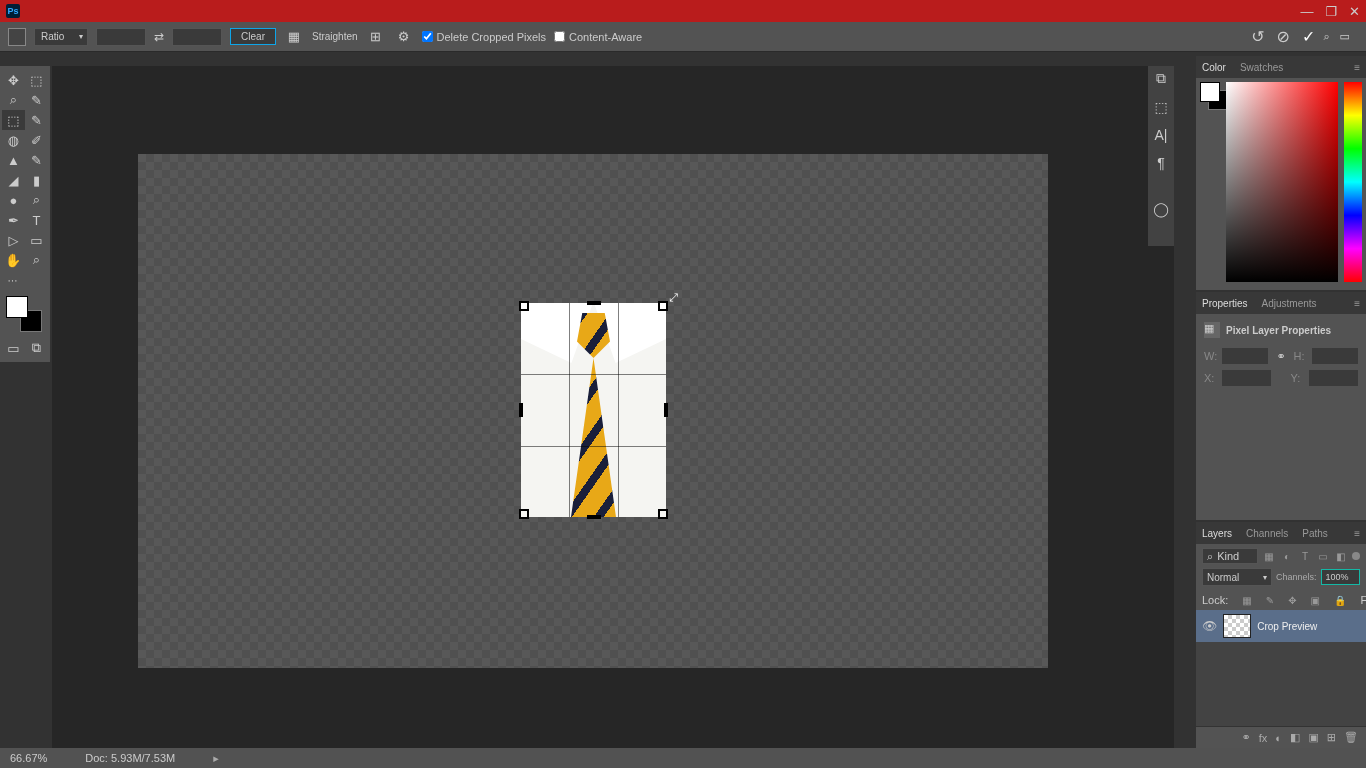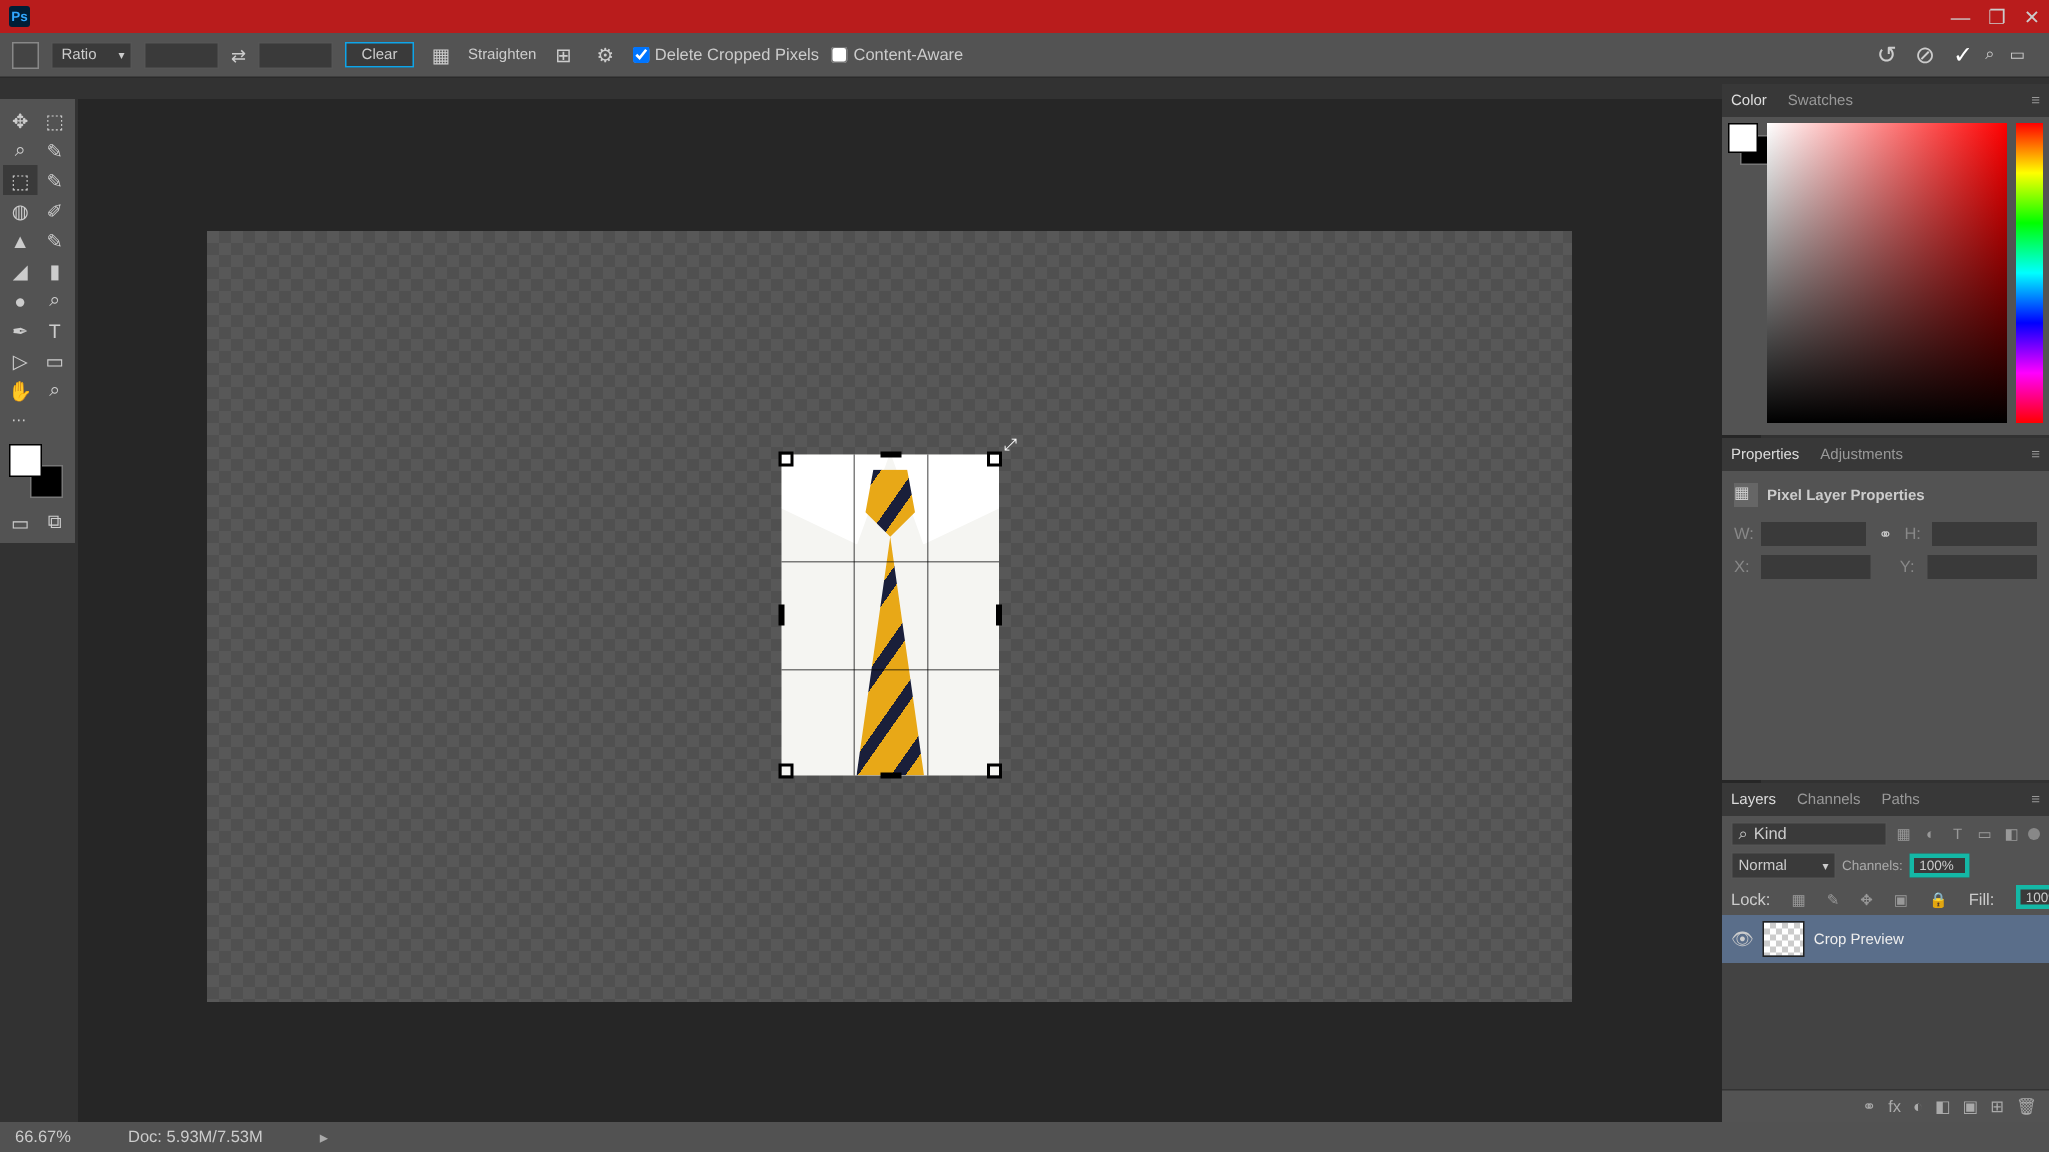--- a/index.html
+++ b/index.html
@@ -57,21 +57,21 @@
 .h-b{bottom:-2px;left:50%;margin-left:-7px}
 .h-l{left:-2px;top:50%;margin-top:-7px}
 .h-r{right:-2px;top:50%;margin-top:-7px}
 .h-tl{top:-2px;left:-2px;border-right:none;border-bottom:none}
 .h-tr{top:-2px;right:-2px;border-left:none;border-bottom:none}
 .h-bl{bottom:-2px;left:-2px;border-right:none;border-top:none}
 .h-br{bottom:-2px;right:-2px;border-left:none;border-top:none}
 .crop-cursor{position:absolute;right:-12px;top:-12px;font-size:11px;color:#fff}
 .dock-strip{position:absolute;right:192px;top:14px;width:26px;background:#424242;height:180px;padding-top:4px;display:flex;flex-direction:column;align-items:center;gap:12px}
 .dock-strip span{font-size:14px;color:#ccc}
-.right-panels{position:absolute;right:0;top:4px;width:218px;bottom:0;display:flex;flex-direction:column;gap:2px}
+.right-panels{position:absolute;right:0;top:4px;width:170px;bottom:0;display:flex;flex-direction:column;gap:2px}
 .panel{background:#535353;display:flex;flex-direction:column}
 .panel-tabs{height:22px;background:#383838;display:flex;align-items:center;padding:0 6px;gap:14px}
 .panel-tabs span{font-size:10px;color:#999}
 .panel-tabs span.active{color:#ddd}
 .panel-menu{margin-left:auto;font-size:10px}
 .color-panel{height:234px}
 .color-body{flex:1;position:relative;background:#535353;padding:6px}
 .color-preview{position:absolute;left:4px;top:4px;width:28px;height:28px}
 .color-preview .fg{width:20px;height:20px;background:#fff;border:1px solid #000;position:absolute;top:0;left:0;z-index:2}
 .color-preview .bg{width:20px;height:20px;background:#000;border:1px solid #777;position:absolute;bottom:0;right:0}
@@ -86,21 +86,21 @@
 .layers-panel{flex:1;min-height:200px}
 .layers-controls{padding:4px 6px;display:flex;flex-direction:column;gap:4px}
 .lc-row{display:flex;align-items:center;gap:4px}
 .lc-search{flex:1;height:16px;background:#3a3a3a;border:1px solid #555;padding:0 4px;font-size:9px;color:#888;display:flex;align-items:center}
 .lc-filter-icons{display:flex;gap:4px}
 .lc-filter-icons span{width:14px;height:14px;display:flex;align-items:center;justify-content:center;font-size:10px;color:#999}
 .lc-dot{width:8px;height:8px;border-radius:50%;background:#888}
 .lc-dd{height:18px;background:#3a3a3a;border:1px solid #555;padding:0 4px;font-size:10px;display:flex;align-items:center;min-width:70px;position:relative}
 .lc-dd::after{content:"▾";position:absolute;right:4px;font-size:8px}
 .lc-label{font-size:9px;color:#aaa}
-.lc-pct{width:40px;height:16px;background:#3a3a3a;border:3px solid #14b8a6;font-size:9px;padding:0 4px;display:flex;align-items:center}
+.lc-pct{width:40px;height:16px;background:#3a3a3a;border:1px solid #14b8a6;font-size:9px;padding:0 4px;display:flex;align-items:center}
 .lc-lockrow{display:flex;align-items:flex-end;gap:14px;font-size:9px;color:#aaa}
 .lc-lockrow span.icon{font-size:10px;color:#999}
 .layer-list{background:#434343;flex:1;min-height:40px}
 .layer-item{height:32px;background:#5a6e8a;display:flex;align-items:center;padding:0 6px;gap:6px}
 .layer-eye{font-size:12px}
 .layer-thumb{width:28px;height:24px;background:repeating-conic-gradient(#ccc 0 25%,#fff 0 50%) 0 0/8px 8px;border:1px solid #222}
 .layer-name{font-size:10px;color:#eee}
 .layers-footer{height:22px;background:#535353;display:flex;align-items:center;justify-content:flex-end;gap:8px;padding:0 8px;border-top:1px solid #333}
 .layers-footer span{font-size:11px;color:#aaa}
 .status-bar{position:absolute;left:0;right:0;bottom:0;height:20px;background:#525252;display:flex;align-items:center;padding:0 10px;gap:38px;font-size:10px;color:#ccc}

